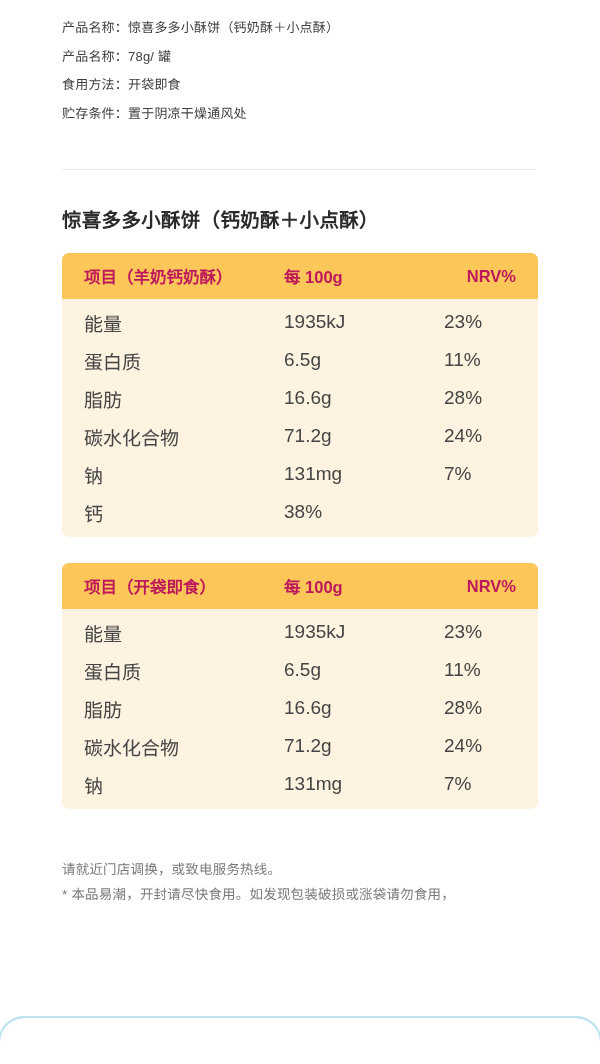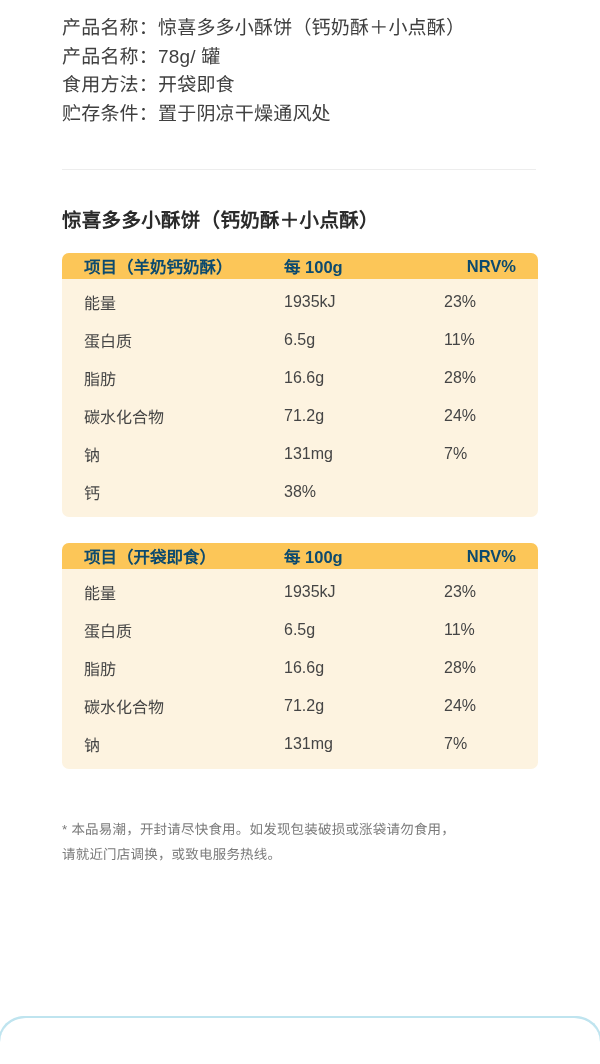--- a/index.html
+++ b/index.html
@@ -24,21 +24,21 @@
     padding: 0 62px;
   }
 
   
   .spec-list {
     padding-top: 14px;
   }
   .spec-row {
     display: flex;
     align-items: baseline;
-    font-size: 19px;
+    font-size: 13px;
     line-height: 28.5px;
     color: #3f3f3f;
     white-space: nowrap;
   }
   .spec-label {
     letter-spacing: 0.2px;
   }
   .spec-value {
     letter-spacing: 0.2px;
   }
@@ -67,34 +67,34 @@
     border-radius: 7px;
     overflow: hidden;
   }
   .nutri-table.second {
     margin-top: 26px;
   }
   .nutri-head {
     display: flex;
     align-items: center;
     background: #fcc658;
-    height: 26px;
+    height: 46px;
     padding: 0 22px;
     box-sizing: border-box;
-    color: #0c4a6e;
+    color: #be185d;
     font-size: 16.5px;
     font-weight: bold;
   }
   .nutri-row {
     display: flex;
     align-items: center;
     height: 38px;
     padding: 0 22px;
     box-sizing: border-box;
-    font-size: 16px;
+    font-size: 19px;
     color: #454545;
   }
   .nutri-row.first { margin-top: 4px; }
   .nutri-table .nutri-row:last-child { margin-bottom: 6px; }
 
   .col-item { width: 200px; }
   .col-per  { width: 160px; }
   .col-nrv  { width: 72px; }
 
   .nutri-head .col-nrv { text-align: right; }
@@ -227,18 +227,18 @@
       <span class="col-nrv">24%</span>
     </div>
     <div class="nutri-row">
       <span class="col-item">钠</span>
       <span class="col-per">131mg</span>
       <span class="col-nrv">7%</span>
     </div>
   </div>
 
   <div class="footnote">
+    <div>请就近门店调换，或致电服务热线。</div>
     <div>* 本品易潮，开封请尽快食用。如发现包装破损或涨袋请勿食用，</div>
-    <div>请就近门店调换，或致电服务热线。</div>
   </div>
 
   <div class="bottom-card"></div>
 </div>
 
 </body></html>

